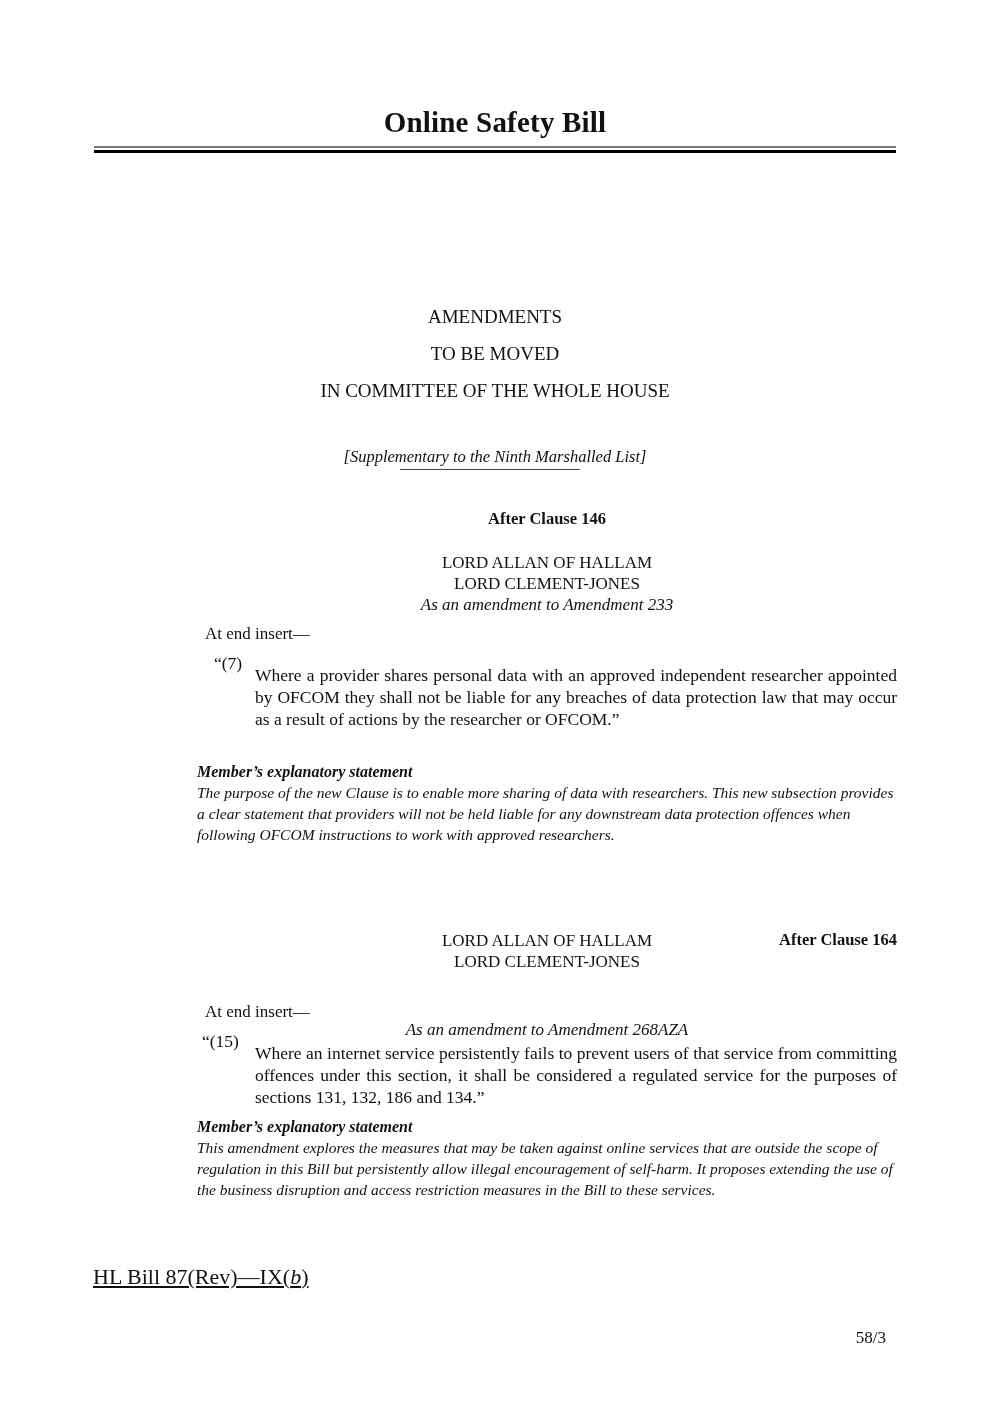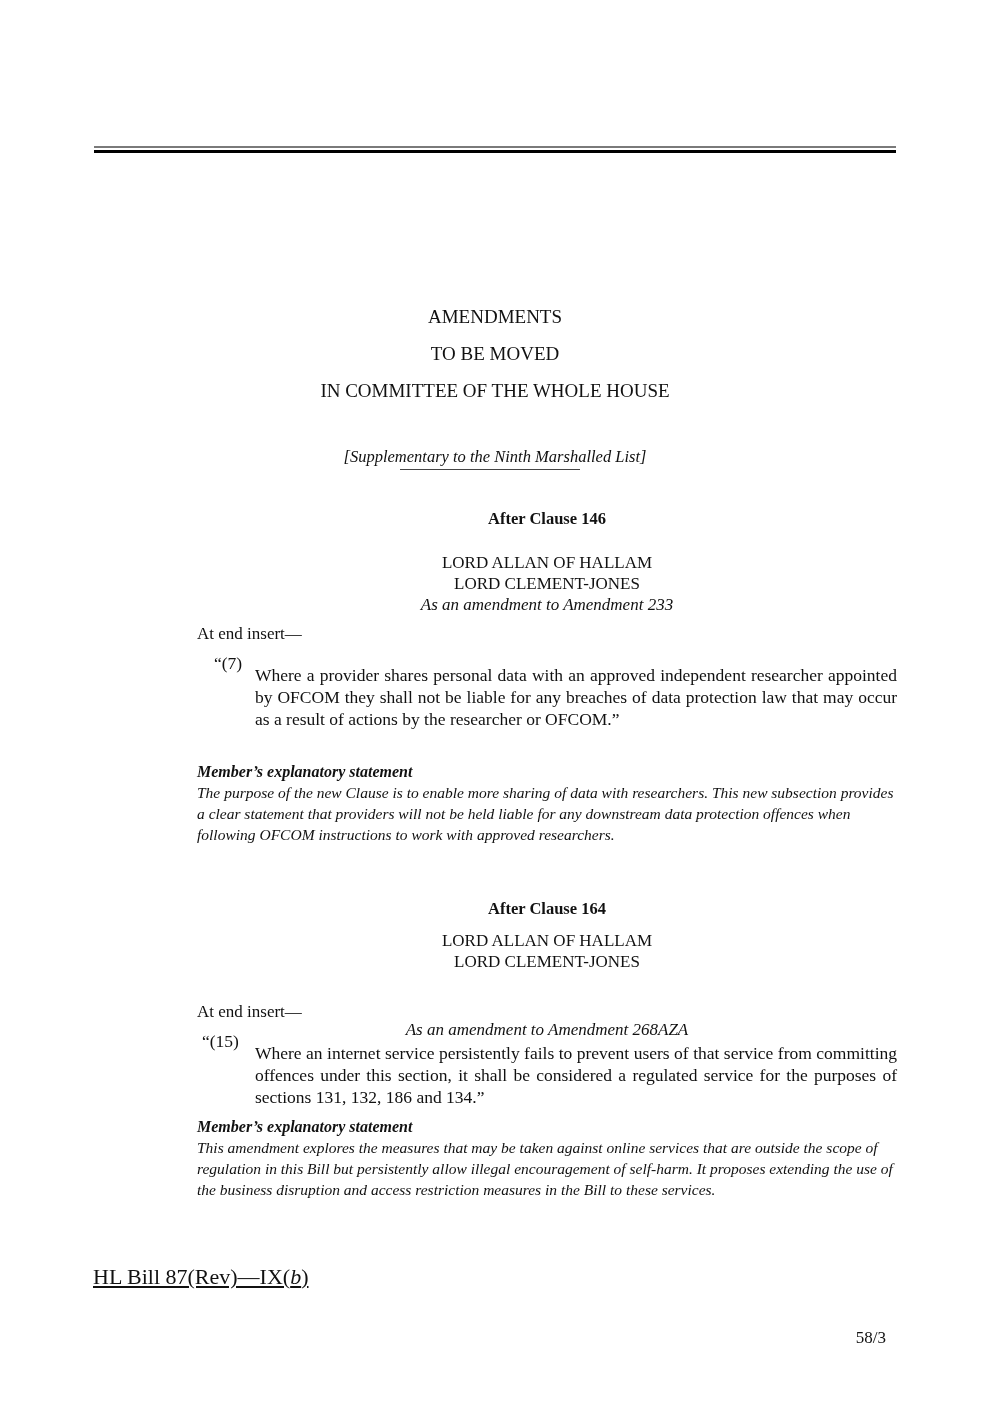--- a/index.html
+++ b/index.html
@@ -71,21 +71,21 @@
     }
     .member {
       position: absolute;
       left: 0; width: 100%;
       text-align: center;
       font-size: 17px;
       line-height: 21px;
     }
     .insert-label {
       position: absolute;
-      left: 0;
+      left: 8px;
       font-size: 17px;
     }
     .amend-text {
       position: absolute;
       left: 0; width: 700px;
       font-size: 17.5px;
       line-height: 22px;
     }
     .amend-num {
       position: absolute;
@@ -120,20 +120,21 @@
       right: 105px;
       top: 1328px;
       font-size: 17px;
     }
   </style>
 </head>
 <body>
 
 <div class="page">
 
+  <div class="title">Online Safety Bill</div>
   <div class="rule-thin"></div>
   <div class="rule-thick"></div>
 
   <div class="heading-block" style="top:0;">
     <div class="h-line" style="top:306px;">AMENDMENTS</div>
     <div class="h-line" style="top:343px;">TO BE MOVED</div>
     <div class="h-line" style="top:380px;">IN COMMITTEE OF THE WHOLE HOUSE</div>
     <div class="h-line italic" style="top:417px; font-size:16.5px;margin-top:30px;">[Supplementary to the Ninth Marshalled List]</div>
   </div>
 
@@ -149,21 +150,21 @@
       <span class="amend-num" style="left:17px;">“(7)</span>
       <div class="amend-body last-line-left">Where a provider shares personal data with an approved independent researcher appointed by OFCOM they shall not be liable for any breaches of data protection law that may occur as a result of actions by the researcher or OFCOM.”</div>
     </div>
     <div class="expl" style="top:761px;">
       <div class="expl-title">Member’s explanatory statement</div>
       <div>The purpose of the new Clause is to enable more sharing of data with researchers. This new subsection provides a clear statement that providers will not be held liable for any downstream data protection offences when following OFCOM instructions to work with approved researchers.</div>
     </div>
   </div>
 
   <div class="section" style="top:0;">
-    <div class="clause-heading" style="top:899px;">After Clause 164</div>
+    <div class="clause-heading" style="top:930px;text-align:right;">After Clause 164</div>
     <div class="member" style="top:930px;">LORD ALLAN OF HALLAM</div>
     <div class="member" style="top:951px;">LORD CLEMENT-JONES</div>
     <div class="member it" style="top:1019px; font-style:italic;">As an amendment to Amendment 268AZA</div>
     <div class="insert-label" style="top:1002px;">At end insert—</div>
     <div class="amend-text" style="top:1030px;">
       <span class="amend-num" style="left:5px;">“(15)</span>
       <div class="amend-body last-line-left">Where an internet service persistently fails to prevent users of that service from committing offences under this section, it shall be considered a regulated service for the purposes of sections 131, 132, 186 and 134.”</div>
     </div>
     <div class="expl" style="top:1116px;">
       <div class="expl-title">Member’s explanatory statement</div>

